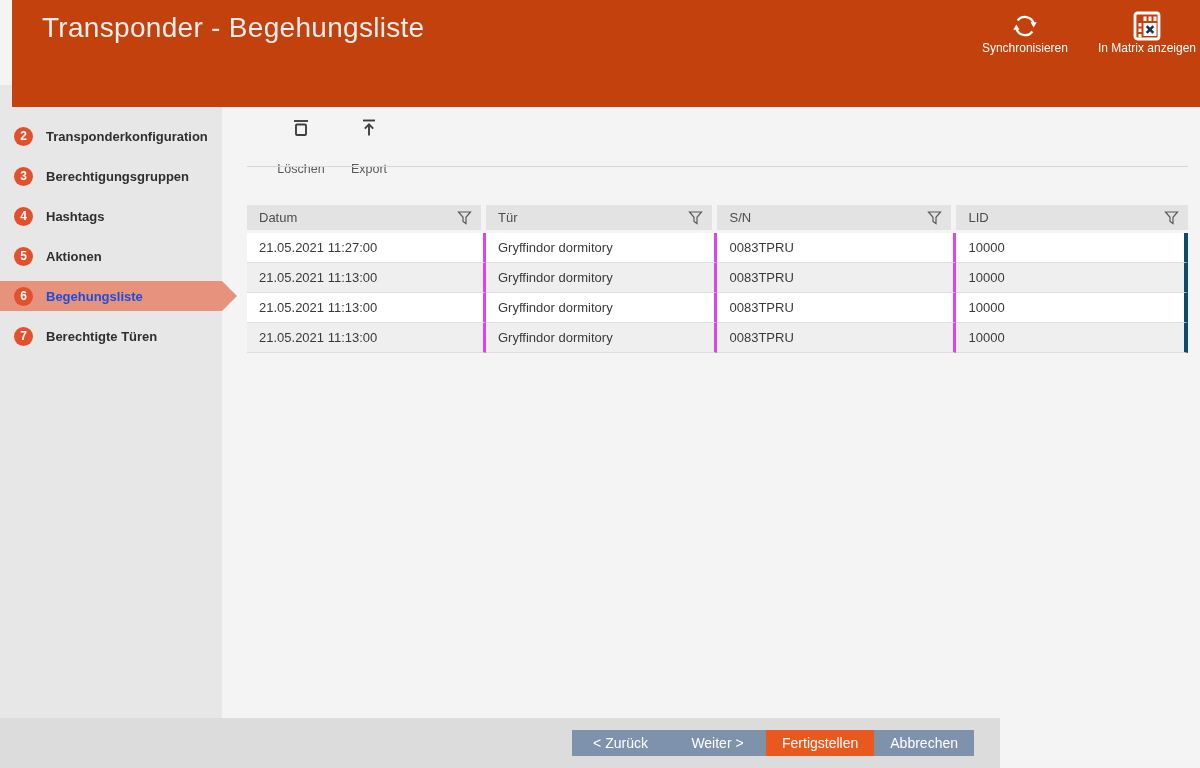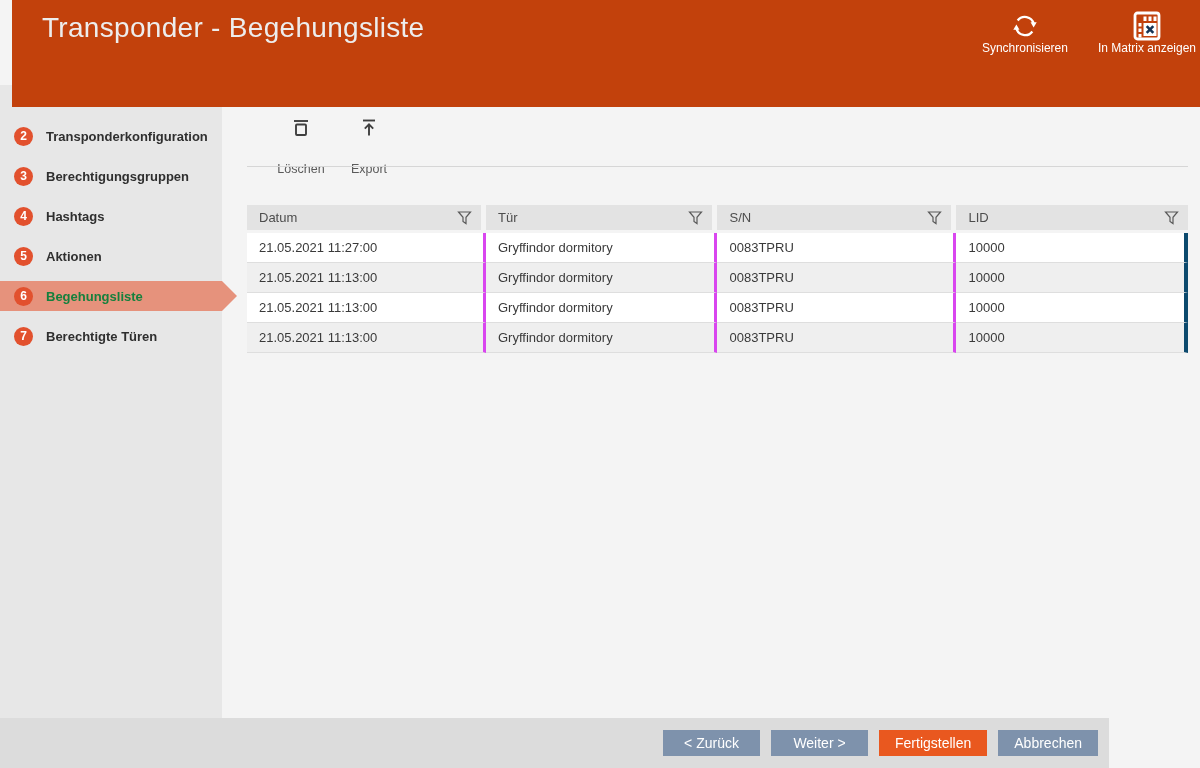--- a/index.html
+++ b/index.html
@@ -20,21 +20,21 @@
   .sidebar { position:absolute; top:85px; left:0; width:222px; bottom:50px; background:#e7e7e7; overflow:visible; z-index:4; }
   .steps { margin-top:-9px; }
   .step { position:relative; height:40px; display:flex; align-items:center; cursor:pointer; }
   .step .badge { position:relative; z-index:2; width:19px; height:19px; margin-left:14px; border-radius:50%;
                  background:#e2512e; color:#fff; font-size:12px; font-weight:700;
                  display:flex; align-items:center; justify-content:center; }
   .step .step-label { position:relative; z-index:2; margin-left:13px; font-size:13px; font-weight:600; color:#2f2f2f; white-space:nowrap;text-align:right; }
   .step.selected::before { content:""; position:absolute; left:0; right:0; top:5px; bottom:5px; background:#e6927c; }
   .step.selected::after { content:""; position:absolute; right:-15px; top:5px; width:0; height:0;
                  border-top:15px solid transparent; border-bottom:15px solid transparent; border-left:15px solid #e6927c; }
-  .step.selected .step-label { color:#15803d; }
+  .step.selected .step-label { color:#1d4ed8; }
 
   
   .content { position:absolute; top:85px; left:222px; right:0; bottom:50px; background:#f4f4f4; }
   .toolbar { position:absolute; top:31px; left:48px; display:flex; gap:6px; }
   .tool-btn { width:62px; display:flex; flex-direction:column; align-items:center; gap:18px; cursor:pointer; }
   .tool-btn .tblabel { font-size:12.5px; color:#5a5a5a; }
   .separator { position:absolute; top:81px; left:25px; right:12px; height:1px; background:#d6d6d6; }
 
   .grid-wrap { position:absolute; top:105px; left:25px; right:12px;margin-top:15px; }
   table.grid { width:100%; table-layout:fixed; border-collapse:separate; border-spacing:0; }
@@ -44,22 +44,22 @@
   .hwrap { display:flex; justify-content:space-between; align-items:center; }
   table.grid td { height:30px; background:#ffffff; color:#3a3a3a; font-size:13px;
                   padding:0 8px 0 12px; border-right:3px solid #d946ef; border-bottom:1px solid #dedede;
                   overflow:hidden; white-space:nowrap; }
   table.grid td:last-child { border-right:4px solid #0c4a6e; }
   table.grid tbody tr:nth-child(even) td { background:#efefef; }
   table.grid tbody tr { cursor:pointer; }
   .funnel { flex:0 0 auto; }
 
   
-  .footer { position:absolute; bottom:0; left:0; width:1109px; height:50px; background:#dcdcdc; z-index:6;
-            display:flex; align-items:center; justify-content:flex-end; gap:11px; padding-right:11px; }
+  .footer { position:absolute; bottom:0; left:0; width:1000px; height:50px; background:#dcdcdc; z-index:6;
+            display:flex; align-items:center; justify-content:flex-end; padding-right:26px; }
   .btn { height:26px; min-width:97px; padding:0 16px; border:none; color:#ffffff; font-size:14px;
          font-family:"Liberation Sans", sans-serif; cursor:pointer; }
   .btn.secondary { background:#7e92ac; }
   .btn.primary { background:#e9581f; }
 </style>
 </head>
 <body>
 
 <div>
 

